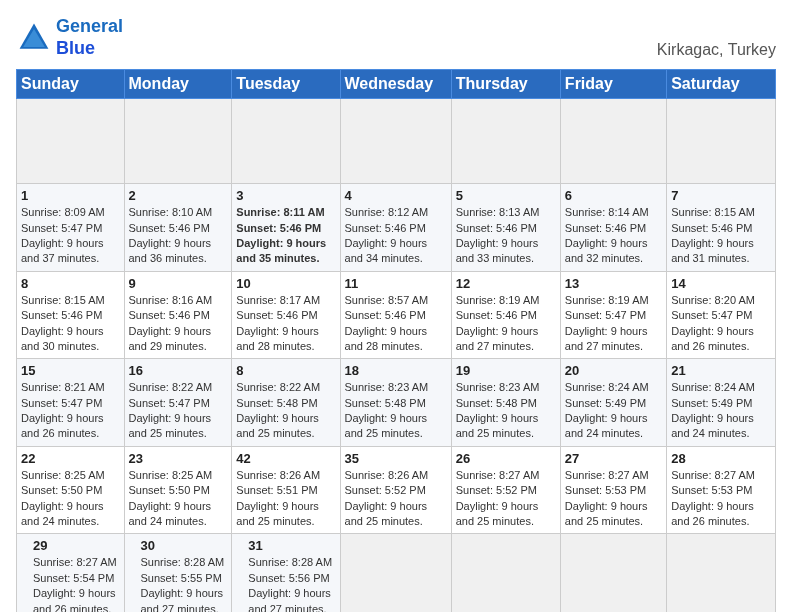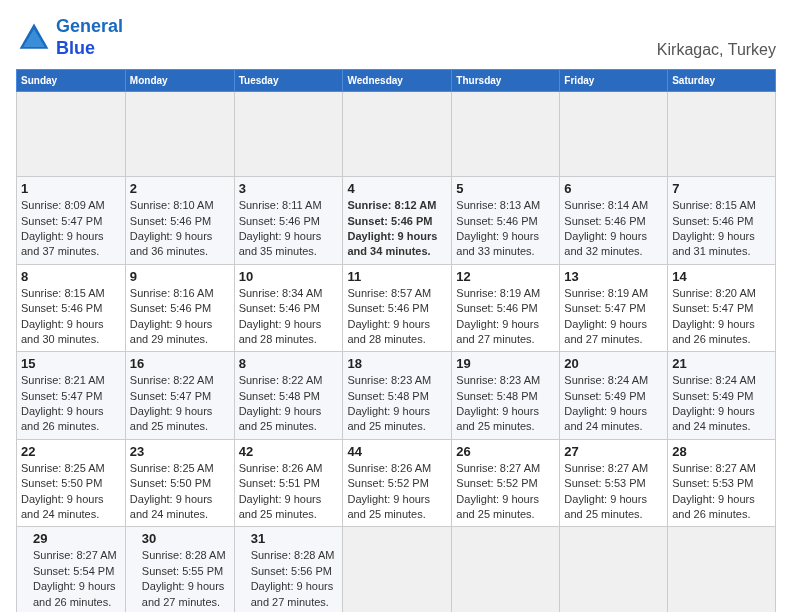--- a/index.html
+++ b/index.html
@@ -53,21 +53,21 @@
     .calendar {
       width: 100%;
       border-collapse: collapse;
       font-size: 10px;
     }
     .calendar th {
       background: #2a6bbf;
       color: #fff;
       padding: 5px 4px;
       text-align: left;
-      font-size: 10px;
+      font-size: 16px;
       font-weight: bold;
       border: 1px solid #4a8be0;
     }
     .calendar td {
       vertical-align: top;
       padding: 4px 4px;
       border: 1px solid #ccc;
       width: 113px;
       height: 85px;
       background: #fff;
@@ -147,28 +147,28 @@
           </td>
           <td>
             <span class="day-number">2</span>
             <div class="day-info" style="white-space: pre-line;">Sunrise: 8:10 AM
 Sunset: 5:46 PM
 Daylight: 9 hours
 and 36 minutes.</div>
           </td>
           <td>
             <span class="day-number">3</span>
-            <div class="day-info" style="white-space: pre-line;">Sunrise: 8:11 AM
+            <div class="day-info" style="white-space: pre-line; font-weight: bold;">Sunrise: 8:11 AM
 Sunset: 5:46 PM
 Daylight: 9 hours
 and 35 minutes.</div>
           </td>
           <td>
             <span class="day-number">4</span>
-            <div class="day-info" style="white-space: pre-line; font-weight: bold;">Sunrise: 8:12 AM
+            <div class="day-info" style="white-space: pre-line;">Sunrise: 8:12 AM
 Sunset: 5:46 PM
 Daylight: 9 hours
 and 34 minutes.</div>
           </td>
           <td>
             <span class="day-number">5</span>
             <div class="day-info" style="white-space: pre-line;">Sunrise: 8:13 AM
 Sunset: 5:46 PM
 Daylight: 9 hours
 and 33 minutes.</div>
@@ -198,21 +198,21 @@
           </td>
           <td>
             <span class="day-number">9</span>
             <div class="day-info" style="white-space: pre-line;">Sunrise: 8:16 AM
 Sunset: 5:46 PM
 Daylight: 9 hours
 and 29 minutes.</div>
           </td>
           <td>
             <span class="day-number">10</span>
-            <div class="day-info" style="white-space: pre-line;">Sunrise: 8:34 AM
+            <div class="day-info" style="white-space: pre-line;">Sunrise: 8:17 AM
 Sunset: 5:46 PM
 Daylight: 9 hours
 and 28 minutes.</div>
           </td>
           <td>
             <span class="day-number">11</span>
             <div class="day-info" style="white-space: pre-line;">Sunrise: 8:57 AM
 Sunset: 5:46 PM
 Daylight: 9 hours
 and 28 minutes.</div>
@@ -306,21 +306,21 @@
 and 24 minutes.</div>
           </td>
           <td>
             <span class="day-number">42</span>
             <div class="day-info" style="white-space: pre-line;">Sunrise: 8:26 AM
 Sunset: 5:51 PM
 Daylight: 9 hours
 and 25 minutes.</div>
           </td>
           <td>
-            <span class="day-number">44</span>
+            <span class="day-number">35</span>
             <div class="day-info" style="white-space: pre-line;">Sunrise: 8:26 AM
 Sunset: 5:52 PM
 Daylight: 9 hours
 and 25 minutes.</div>
           </td>
           <td>
             <span class="day-number">26</span>
             <div class="day-info" style="white-space: pre-line;">Sunrise: 8:27 AM
 Sunset: 5:52 PM
 Daylight: 9 hours

